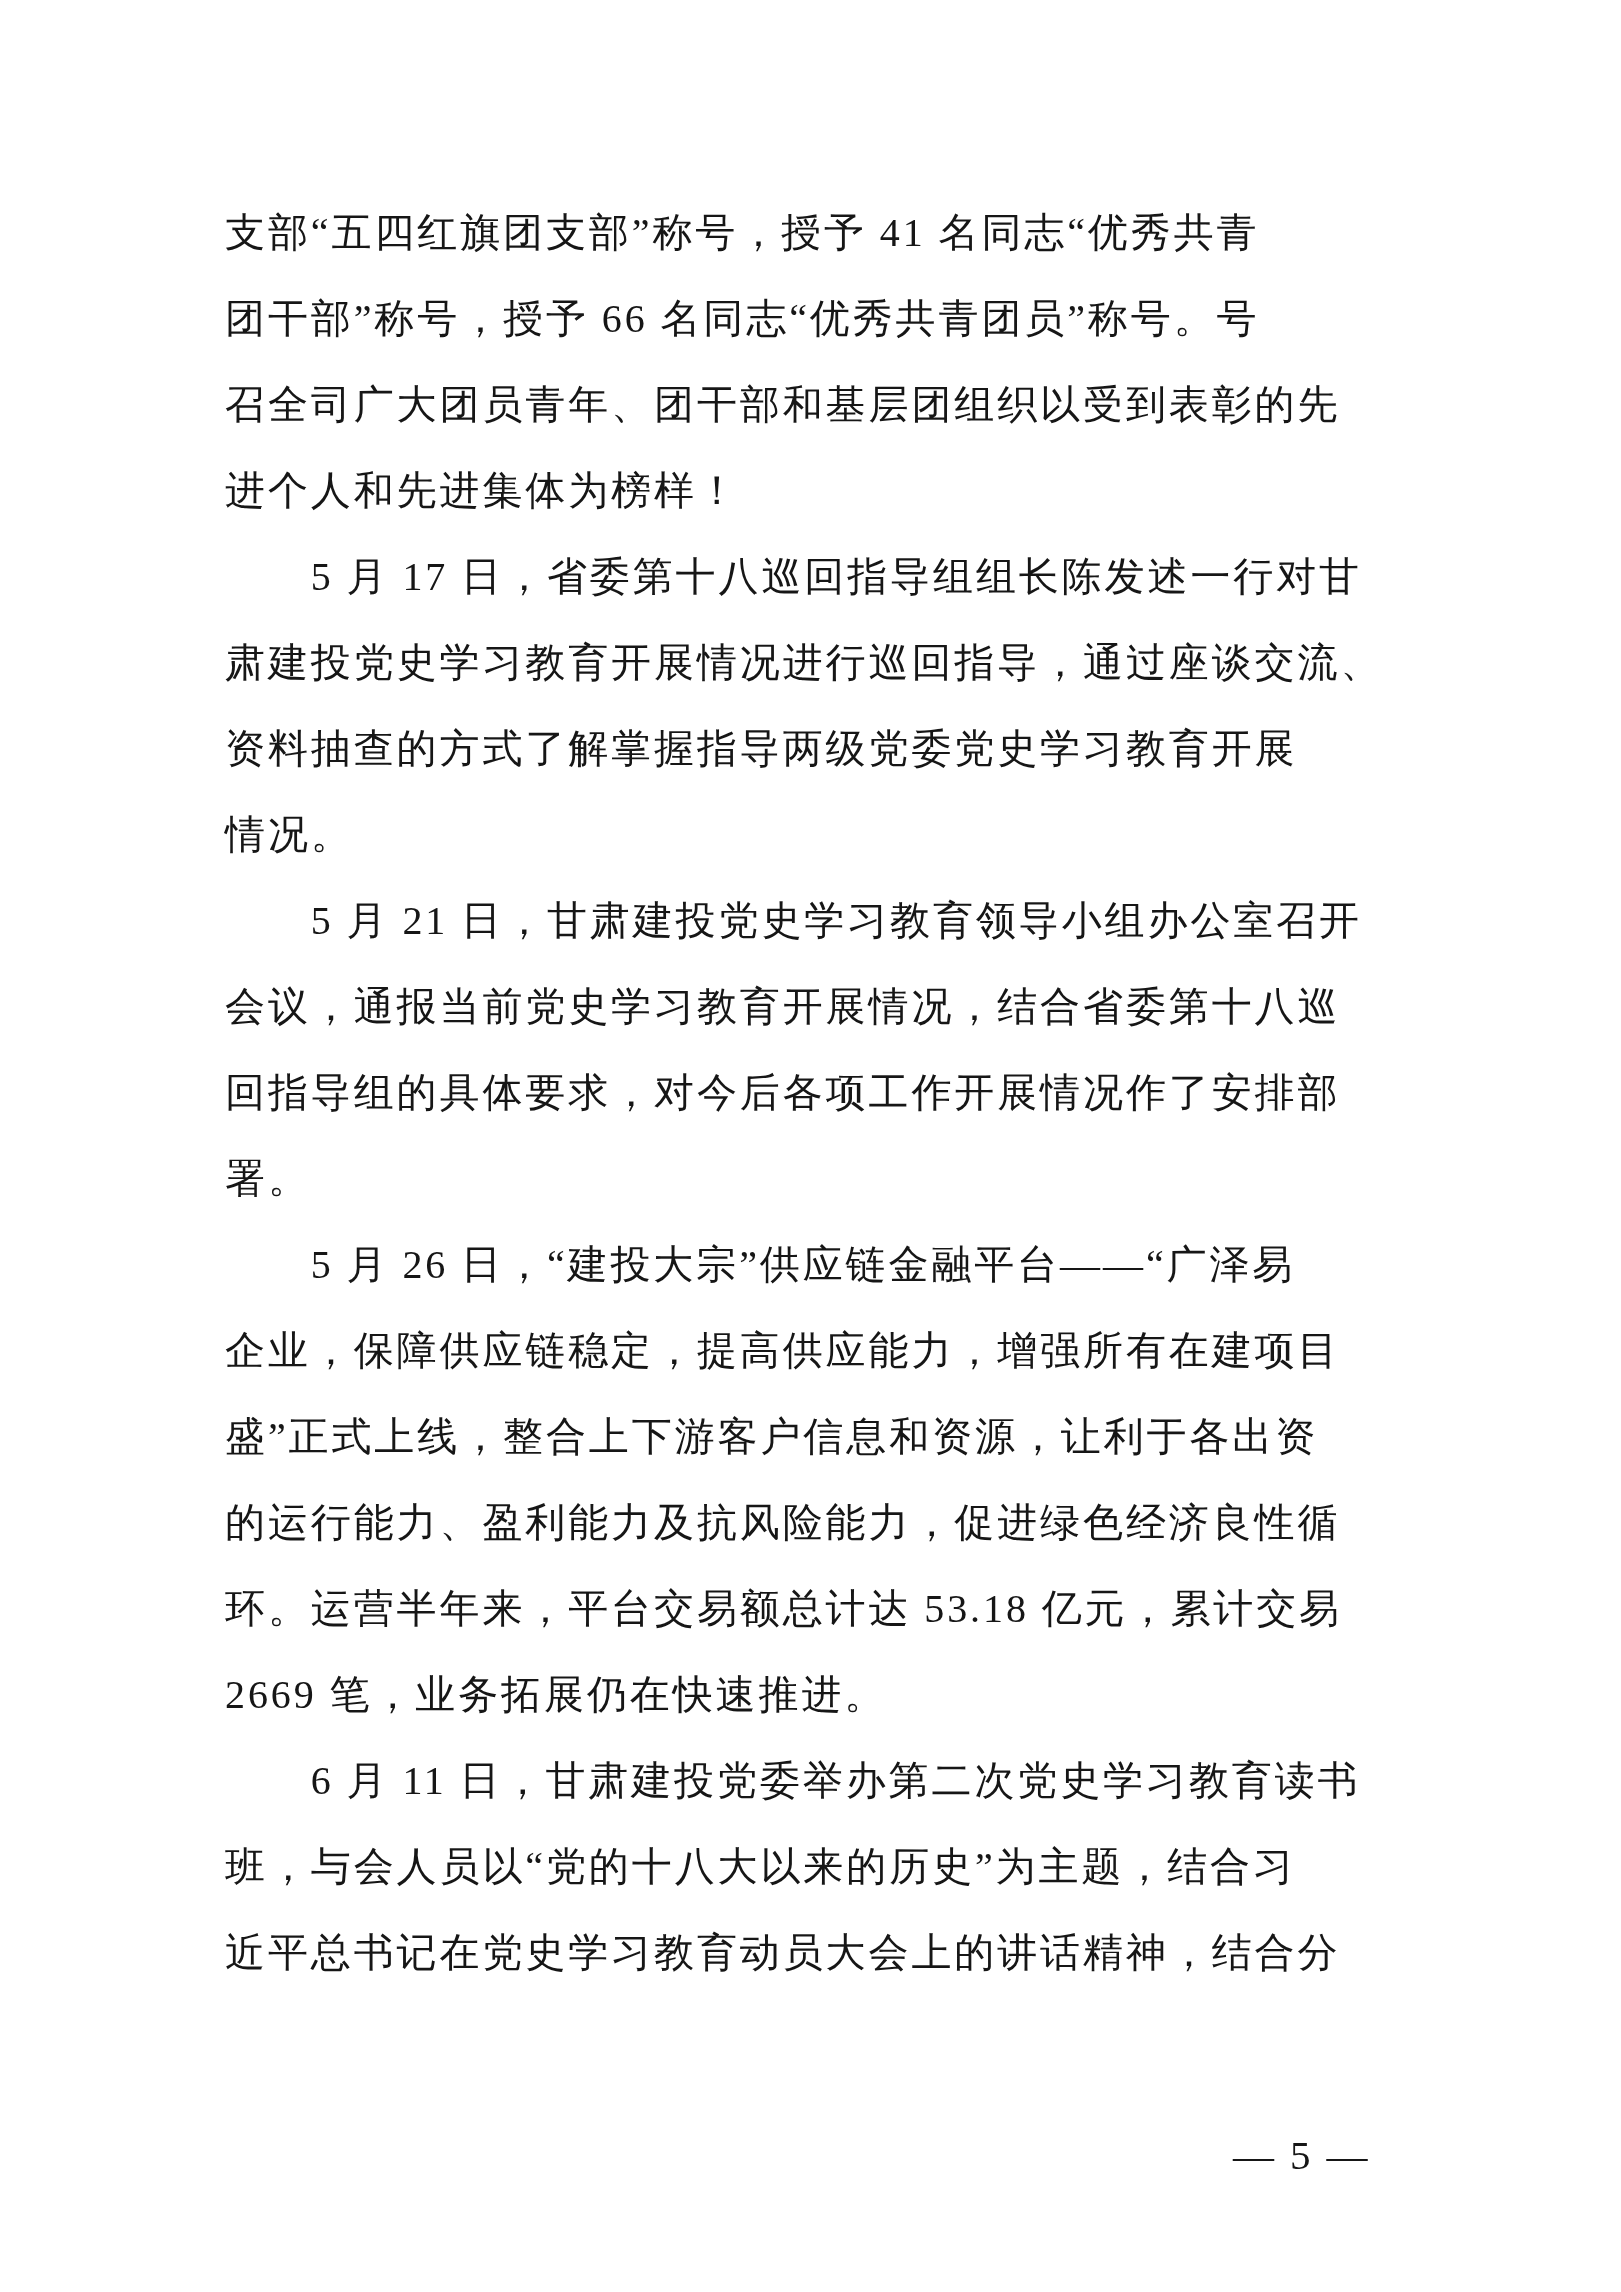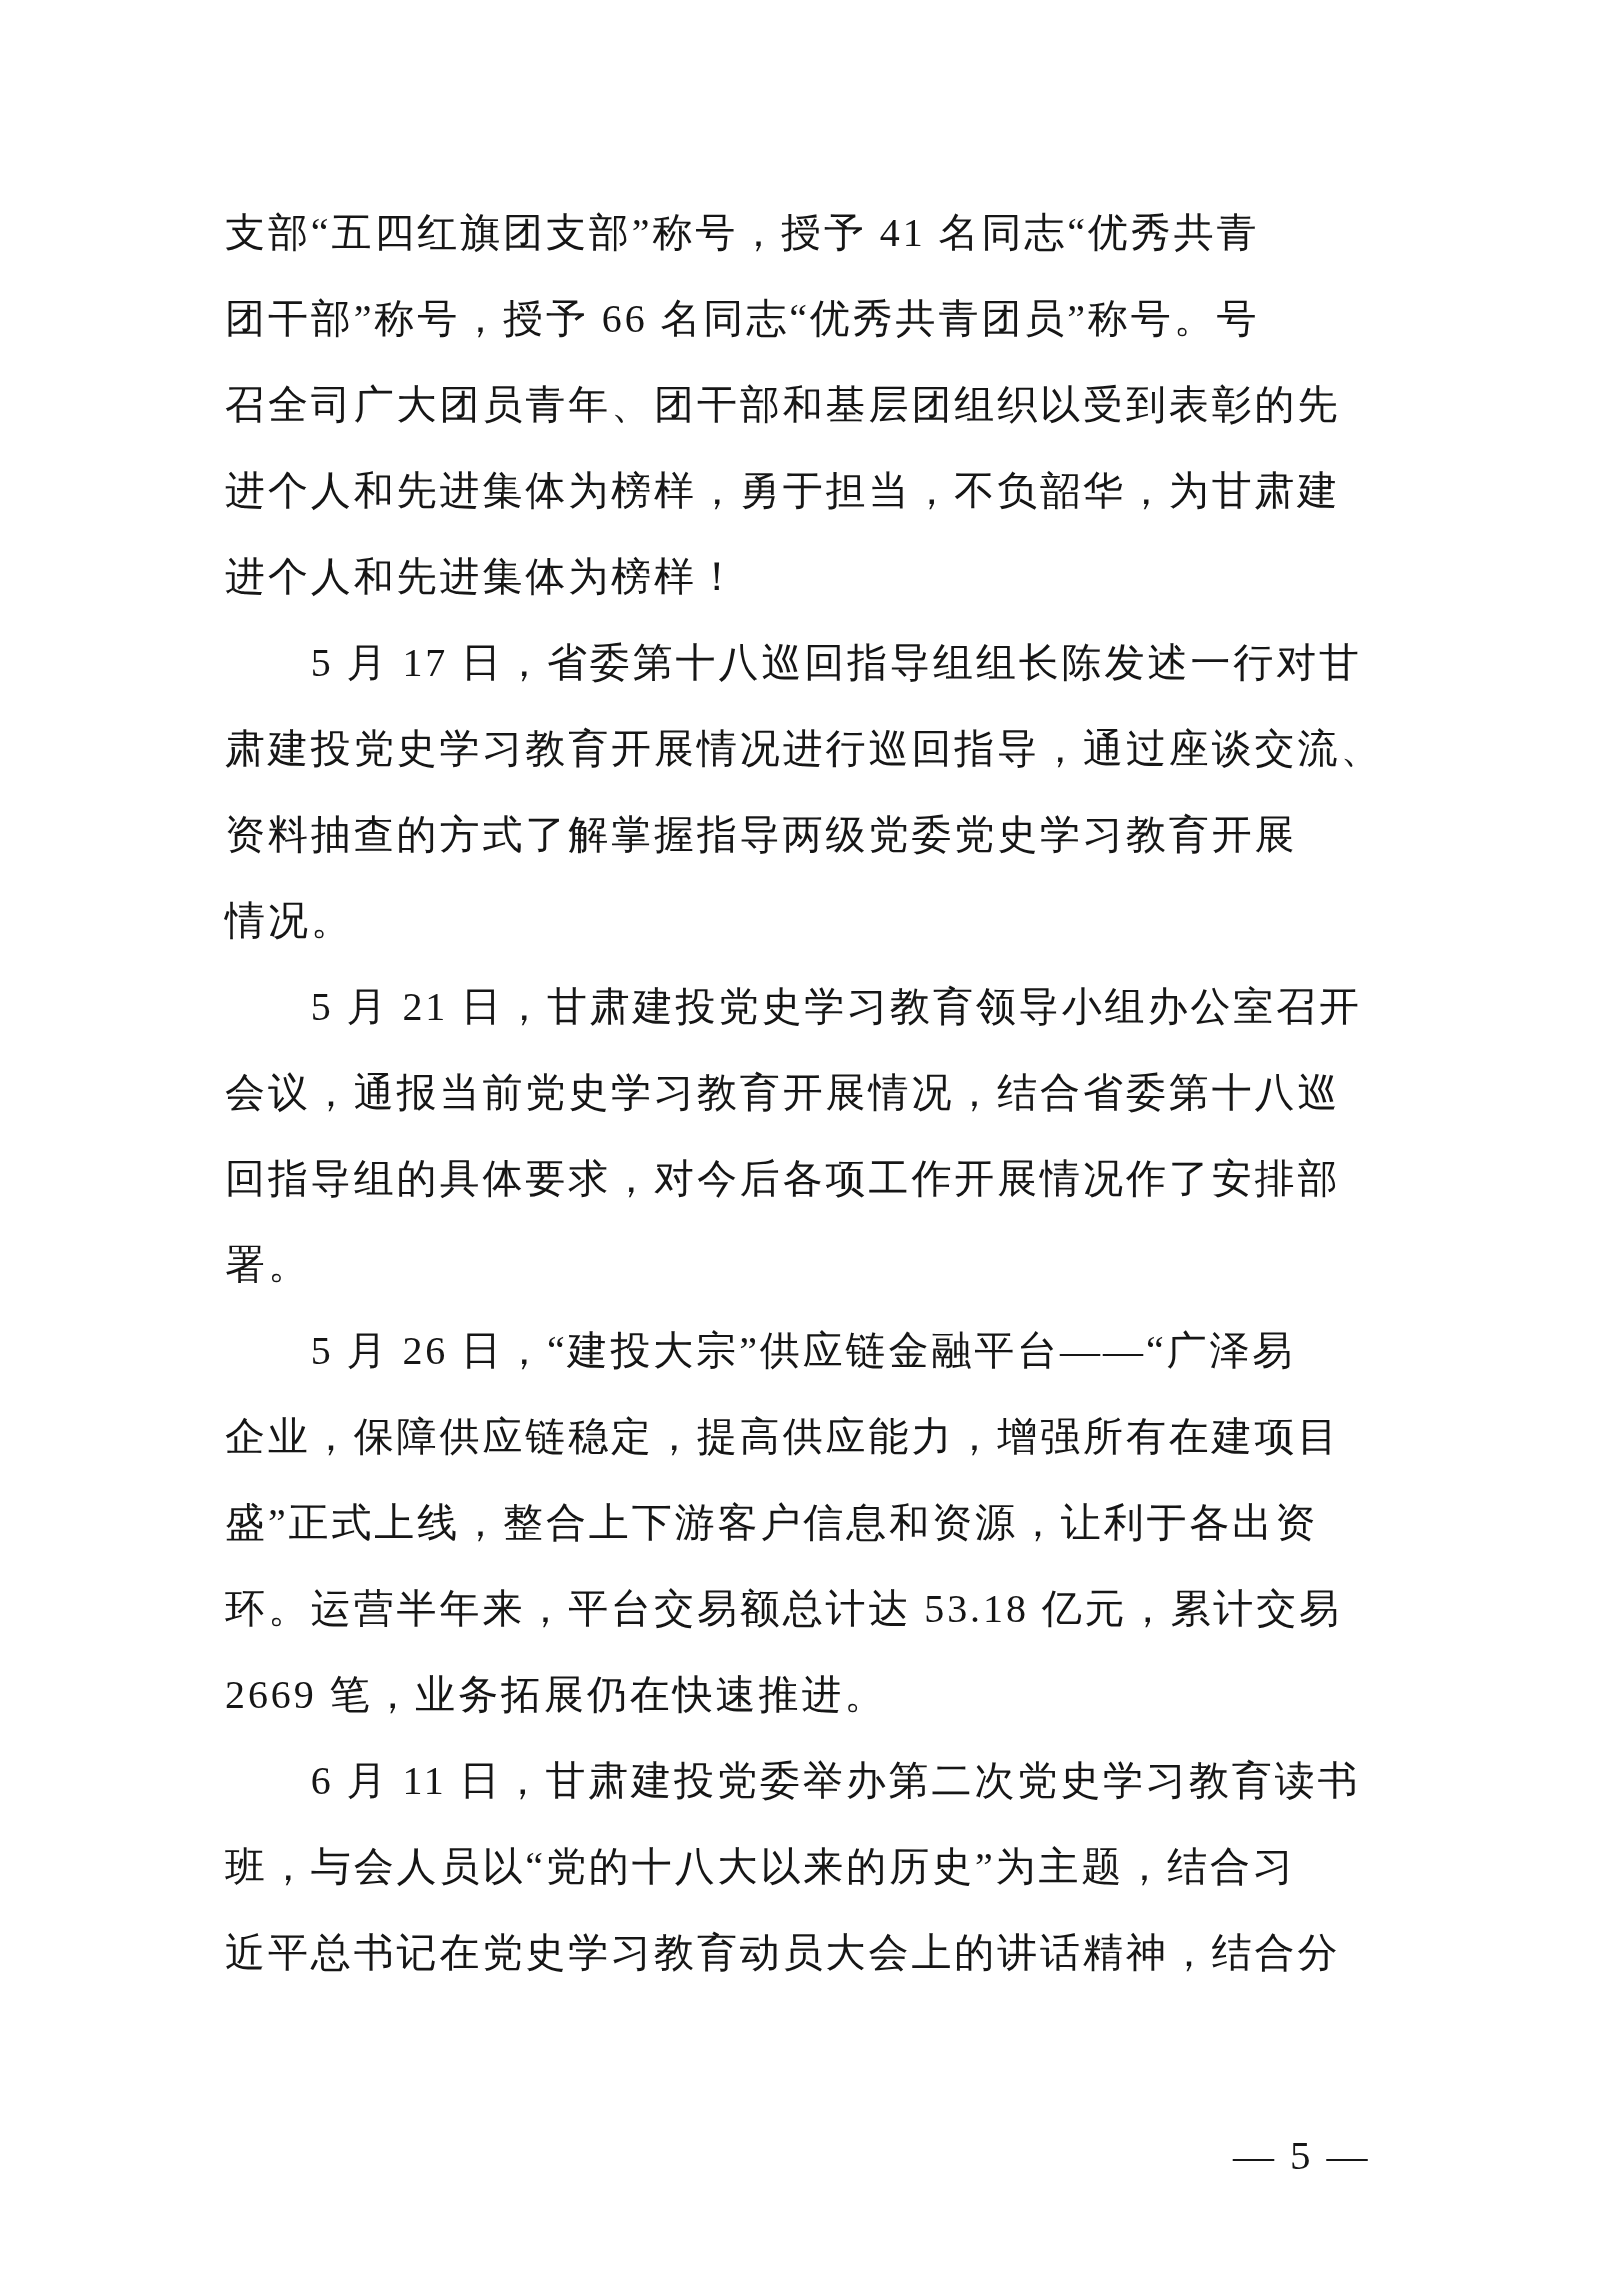--- a/index.html
+++ b/index.html
@@ -40,33 +40,33 @@
   }
 </style>
 </head>
 <body>
 
 <div class="page">
   <div class="content">
     <div class="line">支部“五四红旗团支部”称号，授予 41 名同志“优秀共青</div>
     <div class="line">团干部”称号，授予 66 名同志“优秀共青团员”称号。号</div>
     <div class="line">召全司广大团员青年、团干部和基层团组织以受到表彰的先</div>
-    <div class="line">进个人和先进集体为榜样，勇于担当，不负韶华，为甘肃建</div>
     <div class="line">进个人和先进集体为榜样！</div>
     <div class="line">　　5 月 17 日，省委第十八巡回指导组组长陈发述一行对甘</div>
     <div class="line">肃建投党史学习教育开展情况进行巡回指导，通过座谈交流、</div>
     <div class="line">资料抽查的方式了解掌握指导两级党委党史学习教育开展</div>
     <div class="line">情况。</div>
     <div class="line">　　5 月 21 日，甘肃建投党史学习教育领导小组办公室召开</div>
     <div class="line">会议，通报当前党史学习教育开展情况，结合省委第十八巡</div>
     <div class="line">回指导组的具体要求，对今后各项工作开展情况作了安排部</div>
     <div class="line">署。</div>
     <div class="line">　　5 月 26 日，“建投大宗”供应链金融平台——“广泽易</div>
     <div class="line">企业，保障供应链稳定，提高供应能力，增强所有在建项目</div>
     <div class="line">盛”正式上线，整合上下游客户信息和资源，让利于各出资</div>
+    <div class="line">的运行能力、盈利能力及抗风险能力，促进绿色经济良性循</div>
     <div class="line">环。运营半年来，平台交易额总计达 53.18 亿元，累计交易</div>
     <div class="line">2669 笔，业务拓展仍在快速推进。</div>
     <div class="line">　　6 月 11 日，甘肃建投党委举办第二次党史学习教育读书</div>
     <div class="line">班，与会人员以“党的十八大以来的历史”为主题，结合习</div>
     <div class="line">近平总书记在党史学习教育动员大会上的讲话精神，结合分</div>
   </div>
   <div class="page-number">— 5 —</div>
 </div>
 
 

